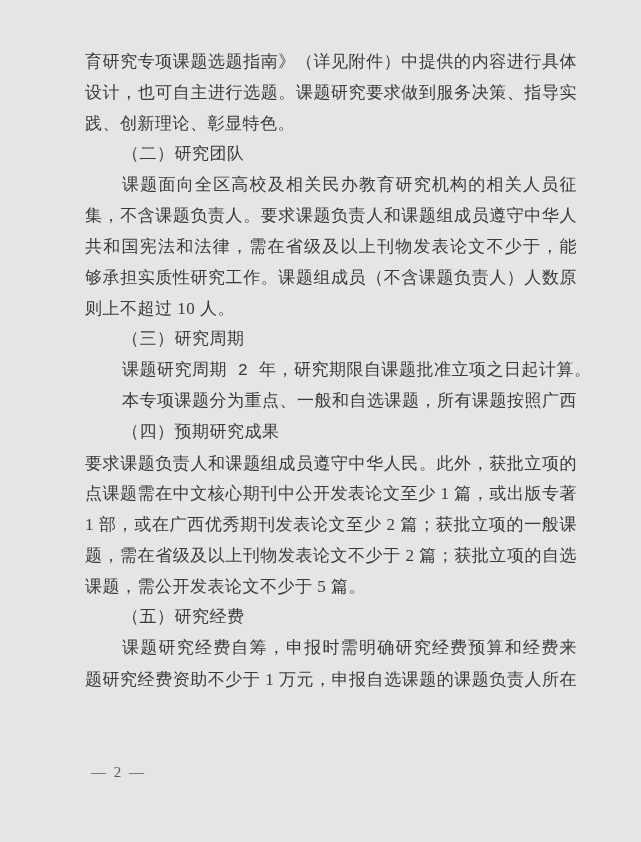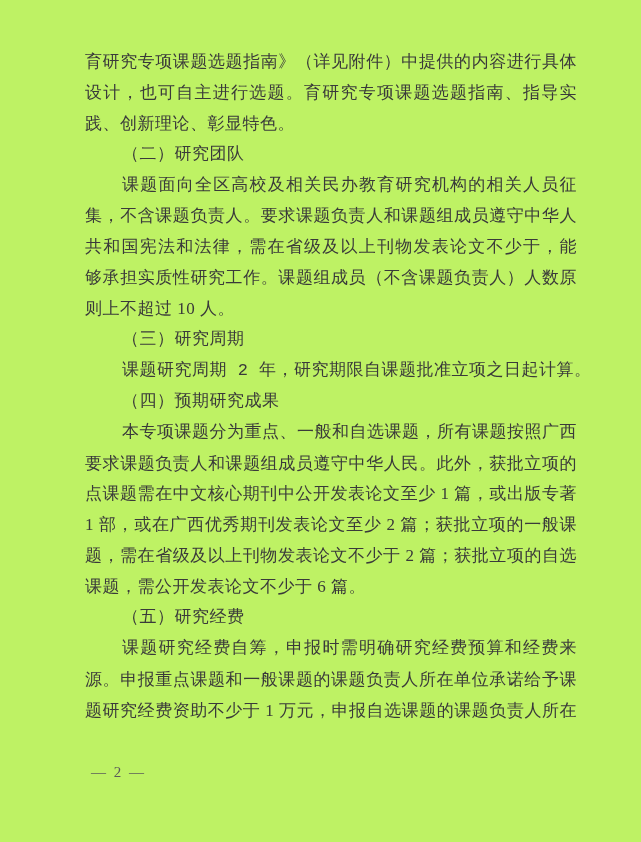--- a/index.html
+++ b/index.html
@@ -4,21 +4,21 @@
 <style>
   html, body {
     margin: 0;
     padding: 0;
     background: #ffffff;
   }
   .page {
     position: relative;
     width: 641px;
     height: 842px;
-    background: #bef264;
+    background: #e5e5e5;
     font-family: "Liberation Serif", "DejaVu Serif", serif;
     color: #3a3a3a;
     overflow: hidden;
   }
   .text-block {
     position: absolute;
     left: 85px;
     top: 47px;
     width: 492px;
     font-size: 17px;
@@ -49,36 +49,35 @@
     color: #5a5a5a;
     letter-spacing: 2px;
   }
 </style>
 </head>
 <body>
 
 <div class="page">
   <div class="text-block">
     <div class="line fill">育研究专项课题选题指南》（详见附件）中提供的内容进行具体</div>
-    <div class="line fill">设计，也可自主进行选题。育研究专项课题选题指南、指导实</div>
+    <div class="line fill">设计，也可自主进行选题。课题研究要求做到服务决策、指导实</div>
     <div class="line">践、创新理论、彰显特色。</div>
     <div class="line indent">（二）研究团队</div>
     <div class="line indent fill">课题面向全区高校及相关民办教育研究机构的相关人员征</div>
     <div class="line fill">集，不含课题负责人。要求课题负责人和课题组成员遵守中华人民</div>
     <div class="line fill">共和国宪法和法律，需在省级及以上刊物发表论文不少于，能</div>
     <div class="line fill">够承担实质性研究工作。课题组成员（不含课题负责人）人数原</div>
     <div class="line">则上不超过 10 人。</div>
     <div class="line indent">（三）研究周期</div>
     <div class="line indent">课题研究周期 2 年，研究期限自课题批准立项之日起计算。</div>
+    <div class="line indent fill">本专项课题分为重点、一般和自选课题，所有课题按照广西</div>
     <div class="line indent">（四）预期研究成果</div>
-    <div class="line indent fill">本专项课题分为重点、一般和自选课题，所有课题按照广西</div>
     <div class="line fill">要求课题负责人和课题组成员遵守中华人民。此外，获批立项的重</div>
     <div class="line fill">点课题需在中文核心期刊中公开发表论文至少 1 篇，或出版专著</div>
     <div class="line fill">1 部，或在广西优秀期刊发表论文至少 2 篇；获批立项的一般课</div>
     <div class="line fill">题，需在省级及以上刊物发表论文不少于 2 篇；获批立项的自选</div>
-    <div class="line">课题，需公开发表论文不少于 6 篇。</div>
+    <div class="line">课题，需公开发表论文不少于 5 篇。</div>
     <div class="line indent">（五）研究经费</div>
     <div class="line indent fill">课题研究经费自筹，申报时需明确研究经费预算和经费来</div>
-    <div class="line fill">源。申报重点课题和一般课题的课题负责人所在单位承诺给予课</div>
     <div class="line fill">题研究经费资助不少于 1 万元，申报自选课题的课题负责人所在</div>
   </div>
   <div class="page-footer">— 2 —</div>
 </div>
 
 </body></html>

